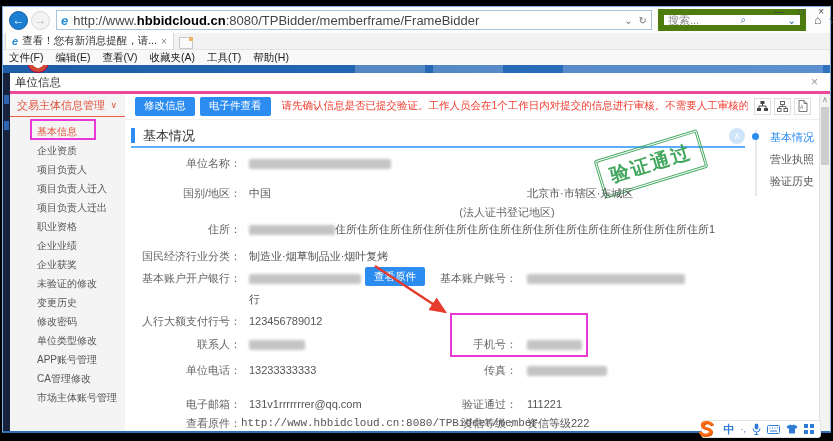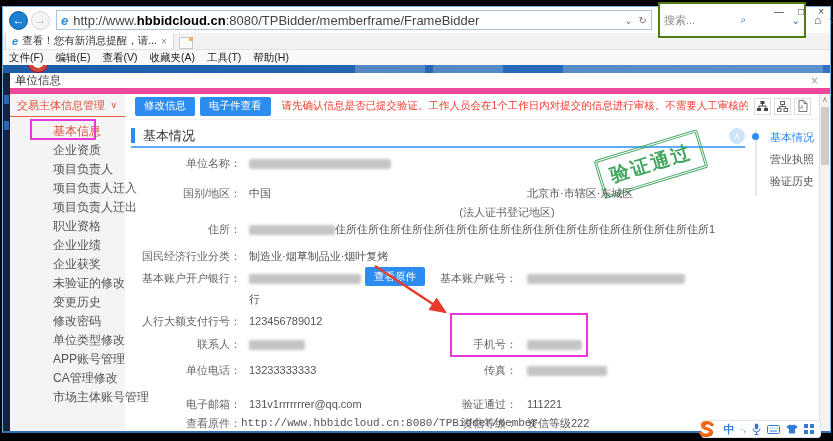--- a/index.html
+++ b/index.html
@@ -25,21 +25,21 @@
   .fwd  { background:#f4f4f4; color:#b5b5b5; border:1px solid #d7d7d7; margin-left:3px; }
   .urlbar {
     height:20px; background:#fff; border:1px solid #a9c3d9; display:flex; align-items:center;
     margin-left:6px; padding:0 4px; width:596px; flex:0 0 auto;
   }
   .ie-e { color:#2a8dd4; font-weight:bold; font-style:italic; font-size:13px; margin-right:5px; }
   .url-text { white-space:nowrap; overflow:hidden; color:#444; font-size:13px; flex:1; }
   .url-text b { color:#000; }
   .url-right { display:flex; align-items:center; gap:6px; color:#777; font-size:10px; }
   .searchbox {
-    height:36px; border:2px solid #4d7c0f; background:#fff; display:flex; align-items:center;
+    height:22px; border:6px solid #4d7c0f; background:#fff; display:flex; align-items:center;
     margin-left:6px; padding:0 4px; width:148px; color:#8a8a8a; flex:0 0 auto;
   }
   .searchbox .mag { margin-left:auto; color:#2a6496; font-size:10px; }
   .chrome-icons { display:flex; align-items:center; gap:7px; margin-left:8px; color:#555; font-size:12px; }
   
   .tabrow { height:17px; background:#f2f2f2; display:flex; align-items:flex-end; padding-left:2px; flex:0 0 auto; border-bottom:1px solid #e3e3e3; }
   .tab {
     height:17px; background:#fff; border:1px solid #d8d8d8; border-bottom:none;
     display:flex; align-items:center; gap:4px; padding:0 6px; font-size:10.5px; color:#333; max-width:190px;
   }
@@ -53,31 +53,31 @@
   .page { position:relative; flex:1; background:#fff; overflow:hidden; }
   .bluestrip { position:absolute; left:0; top:0; right:0; height:8px;
     background:linear-gradient(90deg,#1d5da8,#2e72c0); overflow:hidden; }
   .bluestrip .seg { position:absolute; top:0; height:8px; background:rgba(255,255,255,0.22); }
   .emblem { position:absolute; left:24px; top:-14px; width:22px; height:22px; border-radius:50%;
     background:radial-gradient(circle at 50% 50%, #fff 40%, #d04a3a 41%); border:1px solid #b03; }
   .leftdark { position:absolute; left:0; top:8px; bottom:0; width:7px; background:#17233e; z-index:5; }
   .leftdark .sq { position:absolute; left:1px; width:5px; height:9px; background:#2e64b0; }
   
   .modal { position:absolute; left:0; top:8px; right:0; bottom:0; background:#fff; display:flex; flex-direction:column; }
-  .modal-h { height:21px; display:flex; align-items:center; padding:0 12px; border-bottom:6px solid #ec4899; flex:0 0 auto; }
+  .modal-h { height:21px; display:flex; align-items:center; padding:0 12px; border-bottom:3px solid #ec4899; flex:0 0 auto; }
   .modal-h .t { font-size:11.5px; color:#333; }
   .modal-h .x { margin-left:auto; color:#999; font-size:12px; }
   .modal-b { flex:1; display:flex; overflow:hidden; }
   
   .sidebar { width:122px; background:#f4f4f4; flex:0 0 auto; position:relative; }
   .sb-head { height:23px; display:flex; align-items:center; padding:0 8px 0 14px; color:#e0523c; font-size:11px;
     border-bottom:1px solid #e8604a; }
   .sb-head .chev { margin-left:auto; font-size:9px; color:#e0523c; }
   .sb-items { padding-top:5px; }
-  .sb-item { height:19px; line-height:19px; padding-left:50px; color:#555; font-size:12px; white-space:nowrap; }
+  .sb-item { height:19px; line-height:19px; padding-left:34px; color:#555; font-size:10px; white-space:nowrap; }
   .sb-item.active { color:#e0523c; }
   .annot1 { position:absolute; left:27px; top:25px; width:66px; height:21px; border:2px solid #e838d8; z-index:6; }
   
   .main { flex:1; display:flex; flex-direction:column; overflow:hidden; position:relative; }
   .toolbar { height:26px; display:flex; align-items:center; padding:0 8px 1px 10px; border-bottom:1px solid #f0f0f0; flex:0 0 auto; }
   .btn-blue { background:#2d8cf0; color:#fff; border:none; height:19px; padding:0 9px; font-size:10.5px; border-radius:2px; margin-right:5px; font-family:inherit; }
   .warn { color:#f03b2d; font-size:10.5px; margin-left:6px; white-space:nowrap; overflow:hidden; flex:1; }
   .tb-icons { display:flex; gap:3px; margin-left:6px; }
   .tb-ic { width:17px; height:17px; border:1px solid #ddd; background:#fff; display:flex; align-items:center; justify-content:center; }
   

